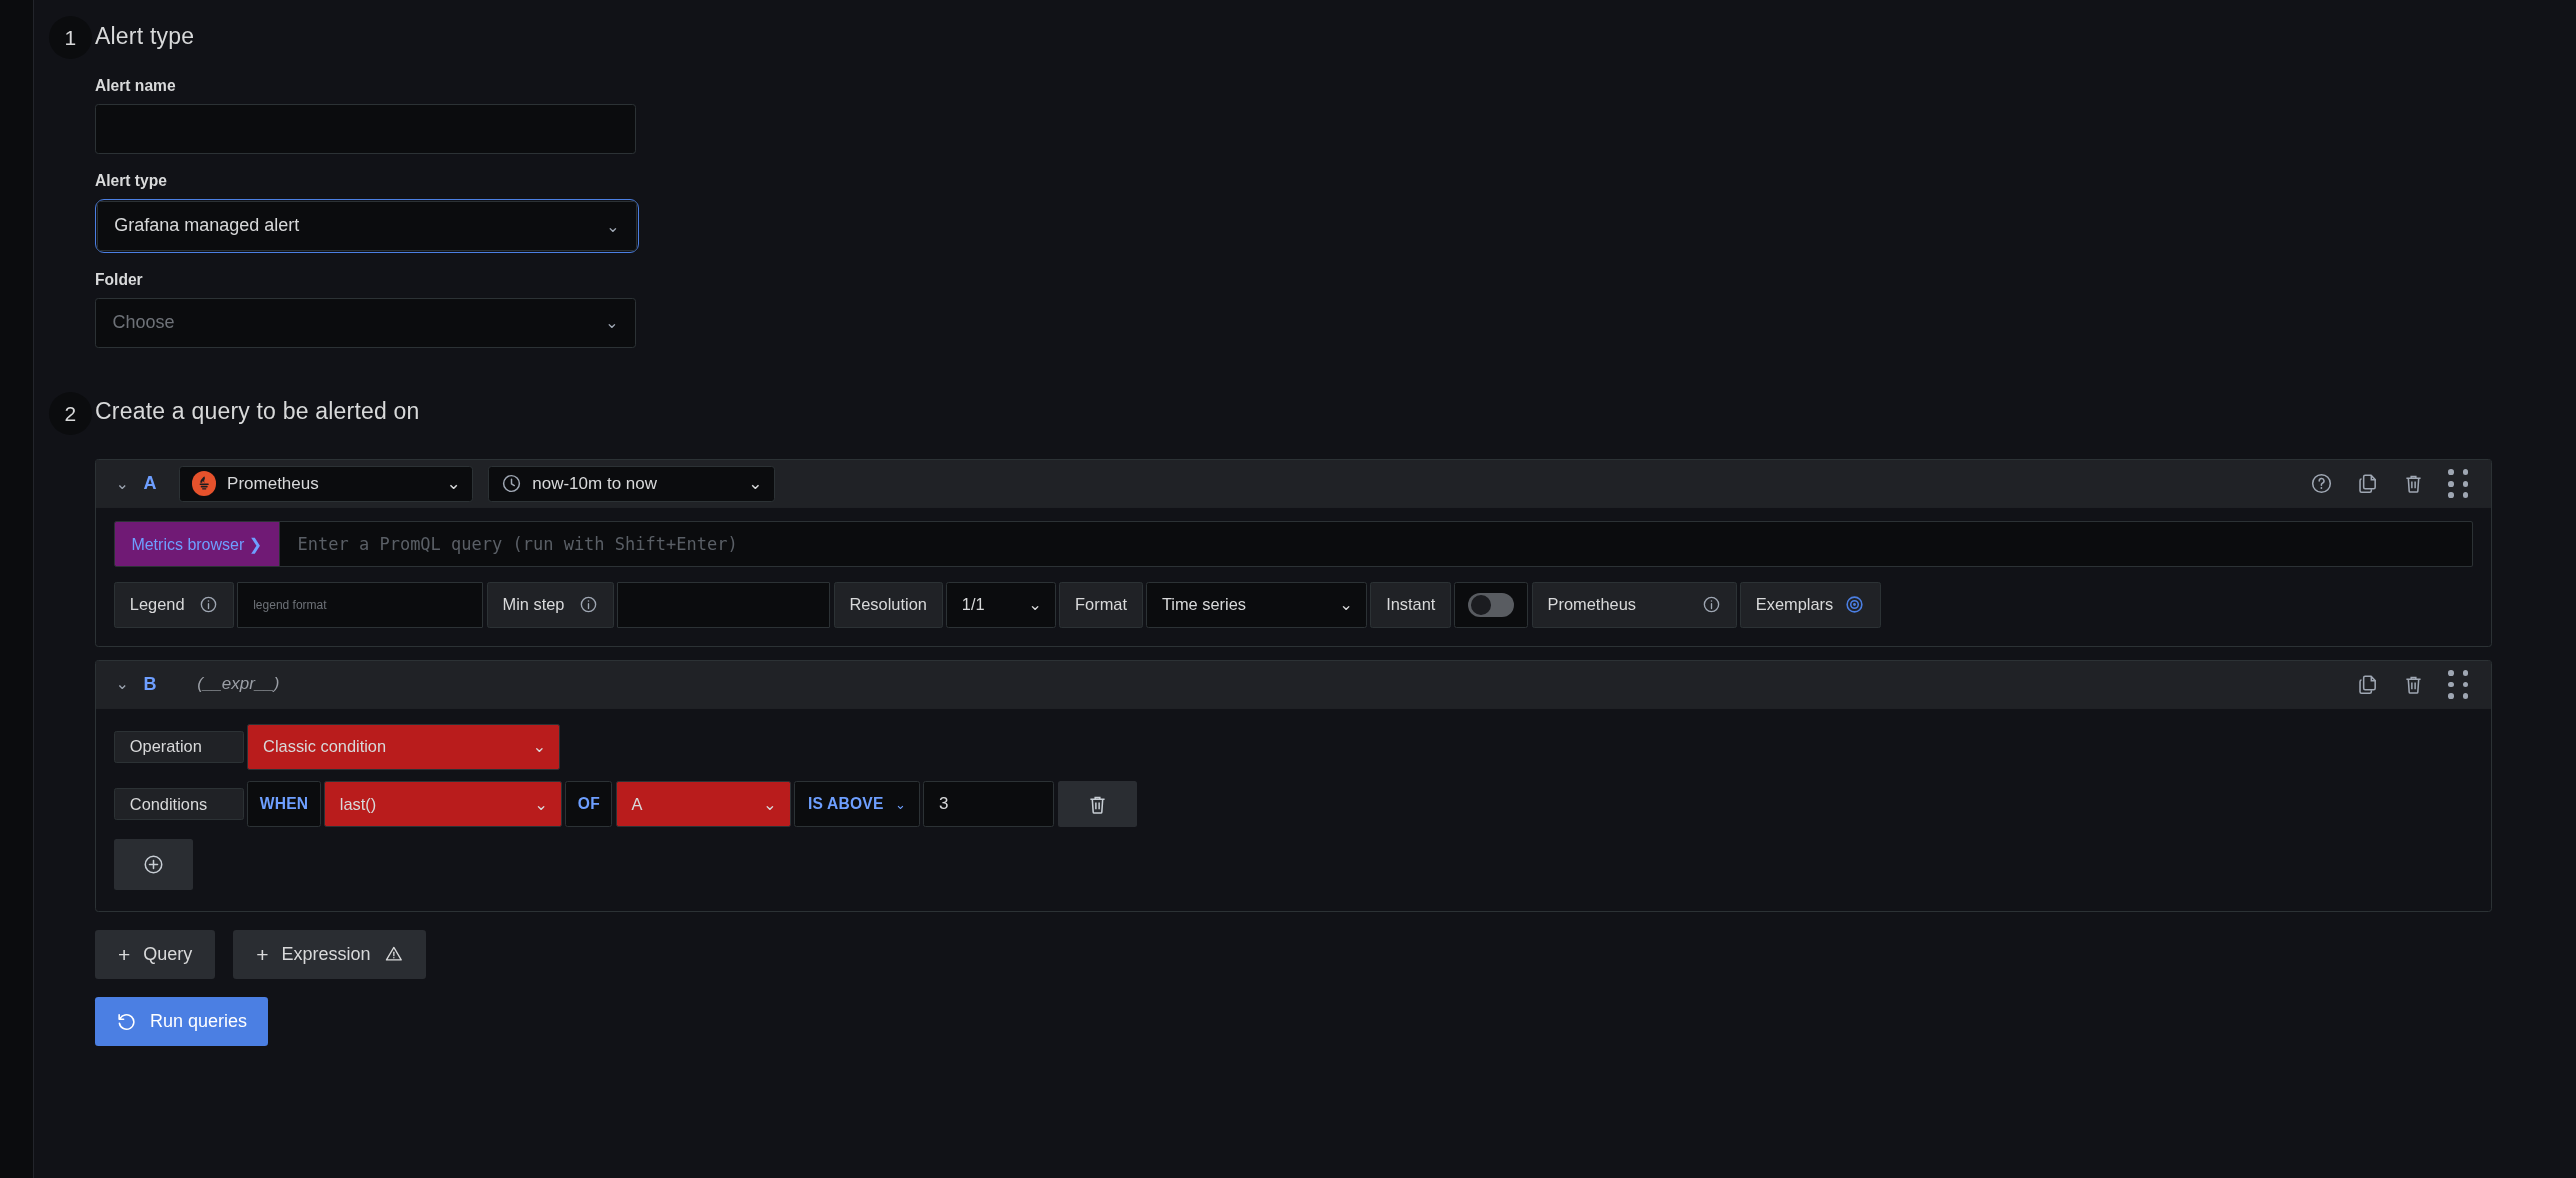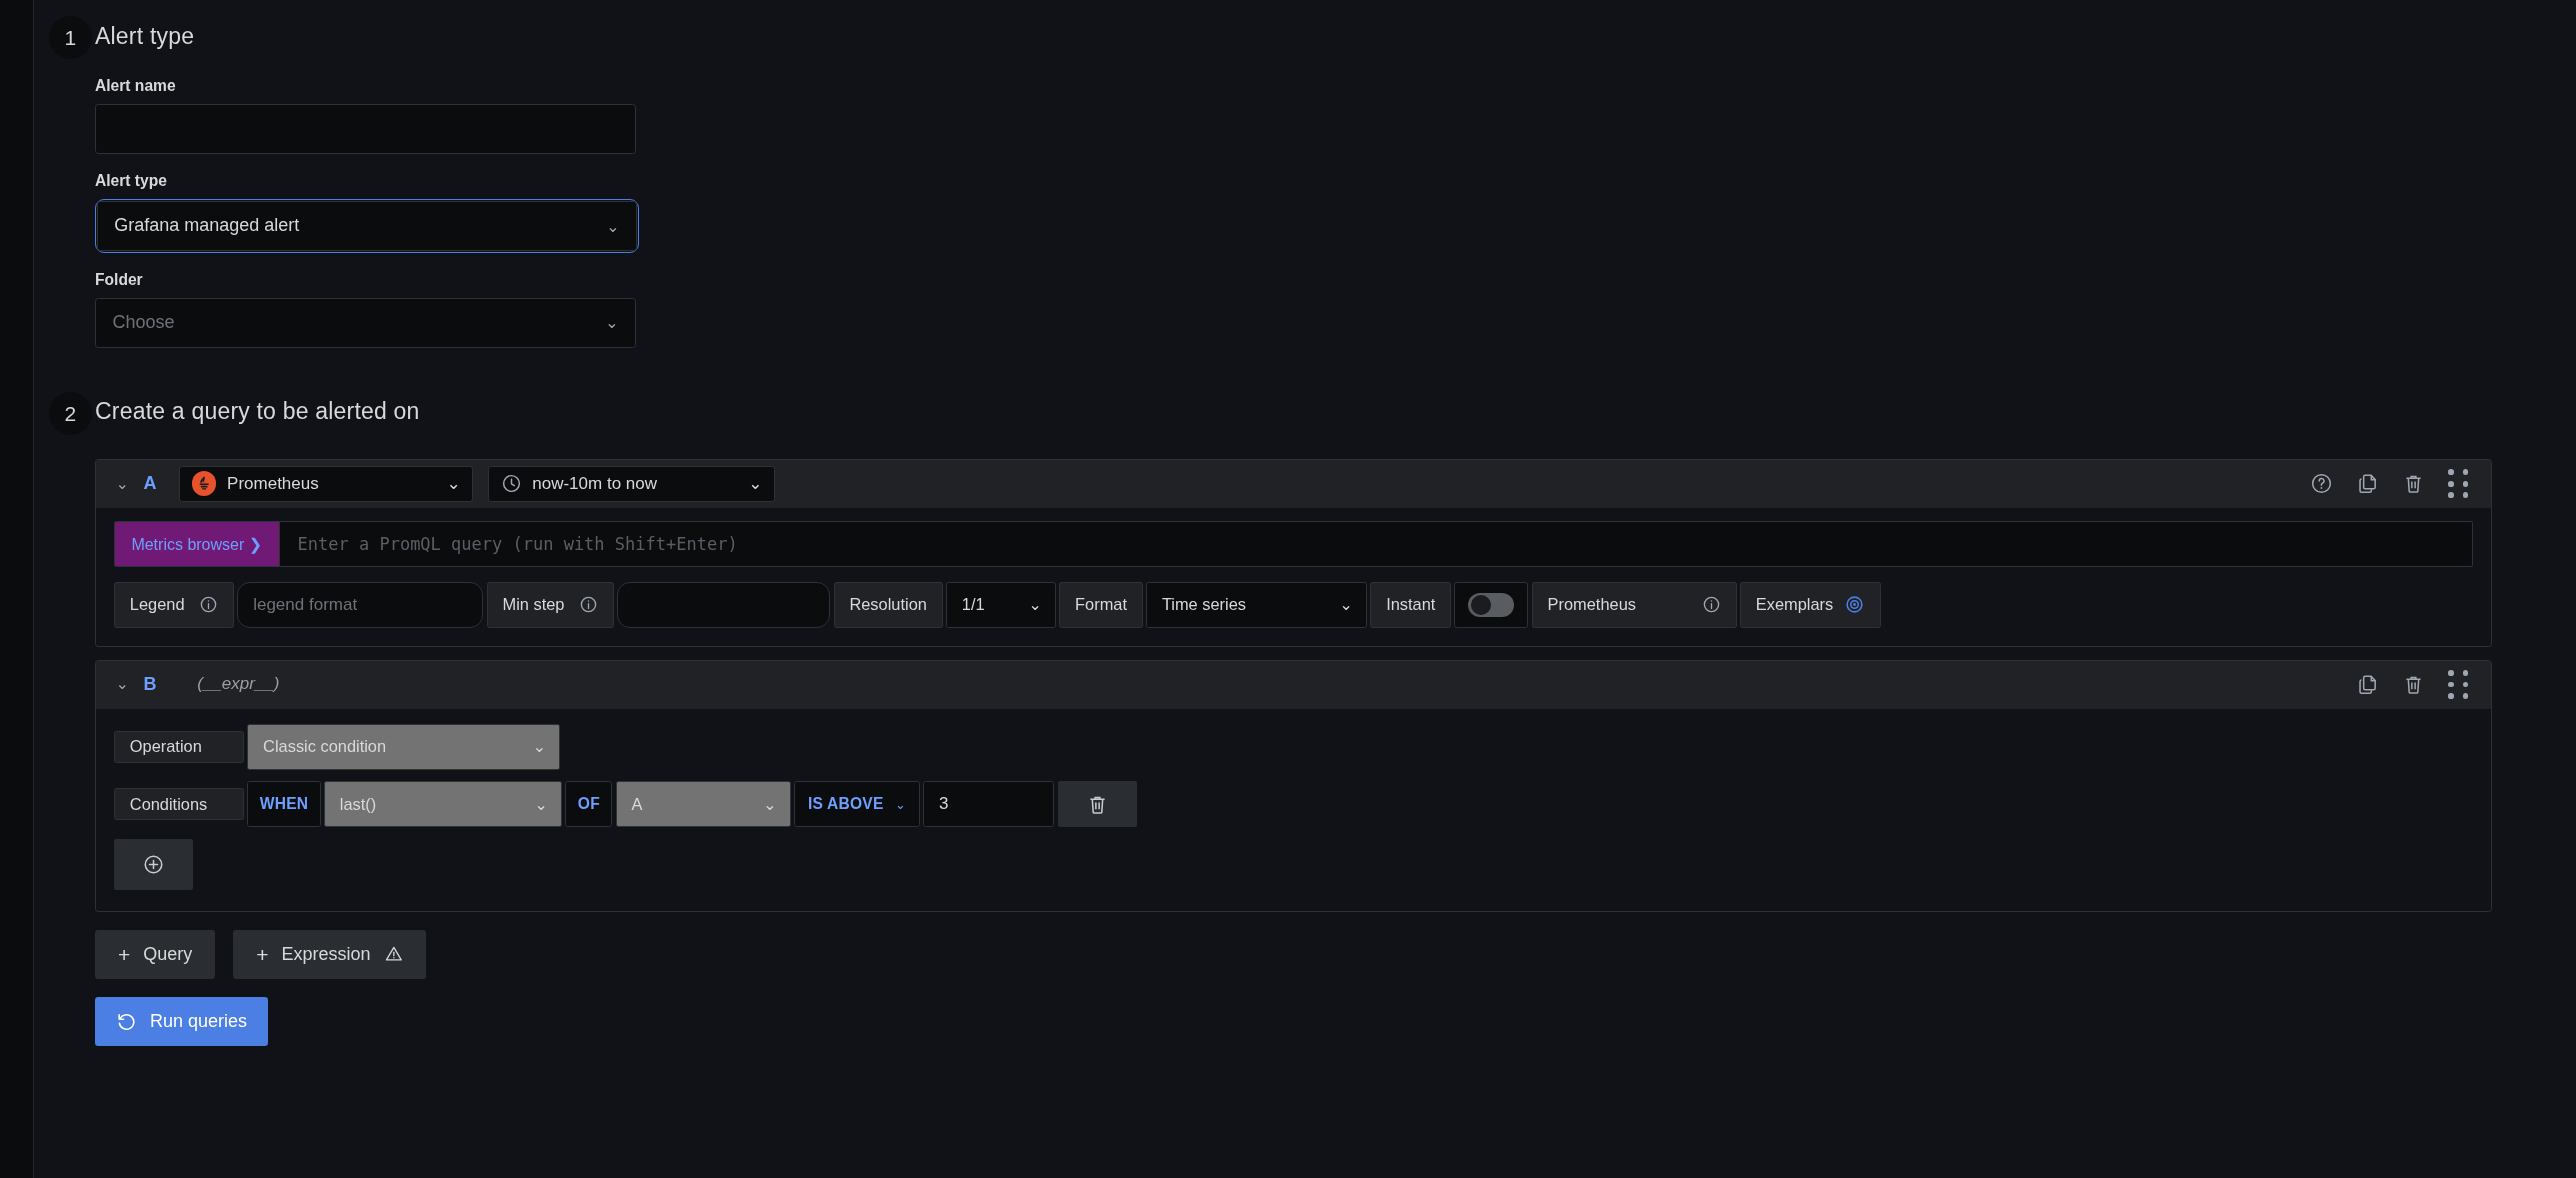--- a/index.html
+++ b/index.html
@@ -107,23 +107,23 @@
   }
 
   
   .opts { display: flex; align-items: center; margin-top: 14.8px; gap: 3.3px; flex-wrap: nowrap; }
   .opt-label {
     height: 46px; background: #202226; border: 0.8px solid #2c3235; border-radius: 2.5px;
     display: flex; align-items: center; gap: 14.8px; padding: 0 14.8px;
     color: #d8d9da; font-size: 16.4px; white-space: nowrap;
   }
   .opt-input {
-    height: 46px; background: #0b0c0e; border: 0.8px solid #2c3235; border-radius: 13px;
+    height: 46px; background: #0b0c0e; border: 0.8px solid #2c3235; border-radius: 1px;
     display: flex; align-items: center; padding: 0 14.8px;
-    color: #6e7278; font-size: 17px; min-width: 148px;
+    color: #6e7278; font-size: 12px; min-width: 148px;
   }
   .opt-select {
     height: 46px; background: #0b0c0e; border: 0.8px solid #2c3235; border-radius: 2.5px;
     display: flex; align-items: center; justify-content: space-between; gap: 18px;
     padding: 0 13px 0 14.8px; color: #d8d9da; font-size: 16.4px; cursor: pointer;
   }
   .info-ic { width: 19px; height: 19px; color: #9fa7b3; flex: 0 0 19px; }
   .toggle-wrap {
     height: 46px; background: #0b0c0e; border: 0.8px solid #2c3235; border-radius: 2.5px;
     display: flex; align-items: center; padding: 0 13px;
@@ -139,21 +139,21 @@
   .eye-ic { width: 21px; height: 21px; color: #4b7fe3; cursor: pointer; }
 
   
   .ebody { padding: 14.8px 18px 21px 18px; }
   .erow { display: flex; align-items: center; gap: 3.3px; margin-bottom: 11.5px; }
   .e-label {
     width: 130px; height: 32px; background: #202226; border: 0.8px solid #2c3235; border-radius: 2.5px;
     display: flex; align-items: center; padding: 0 14.8px; color: #d8d9da; font-size: 16.4px;
   }
   .e-select {
-    height: 46px; background: #737373; border: 0.8px solid #2c3235; border-radius: 2.5px;
+    height: 46px; background: #b91c1c; border: 0.8px solid #2c3235; border-radius: 2.5px;
     display: flex; align-items: center; justify-content: space-between; gap: 19.7px;
     padding: 0 13px 0 14.8px; color: #d8d9da; font-size: 16.4px; cursor: pointer;
   }
   .kw { color: #6e9fff; font-size: 15.6px; font-weight: bold; padding: 0 11.5px; letter-spacing: 0.2px; white-space: nowrap; }
   .kw-box {
     height: 46px; background: #0b0c0e; border: 0.8px solid #2c3235; border-radius: 2.5px;
     display: flex; align-items: center; gap: 11.5px; padding: 0 13px; cursor: pointer;
   }
   .num-box {
     height: 46px; width: 131px; background: #0b0c0e; border: 0.8px solid #2c3235; border-radius: 2.5px;

